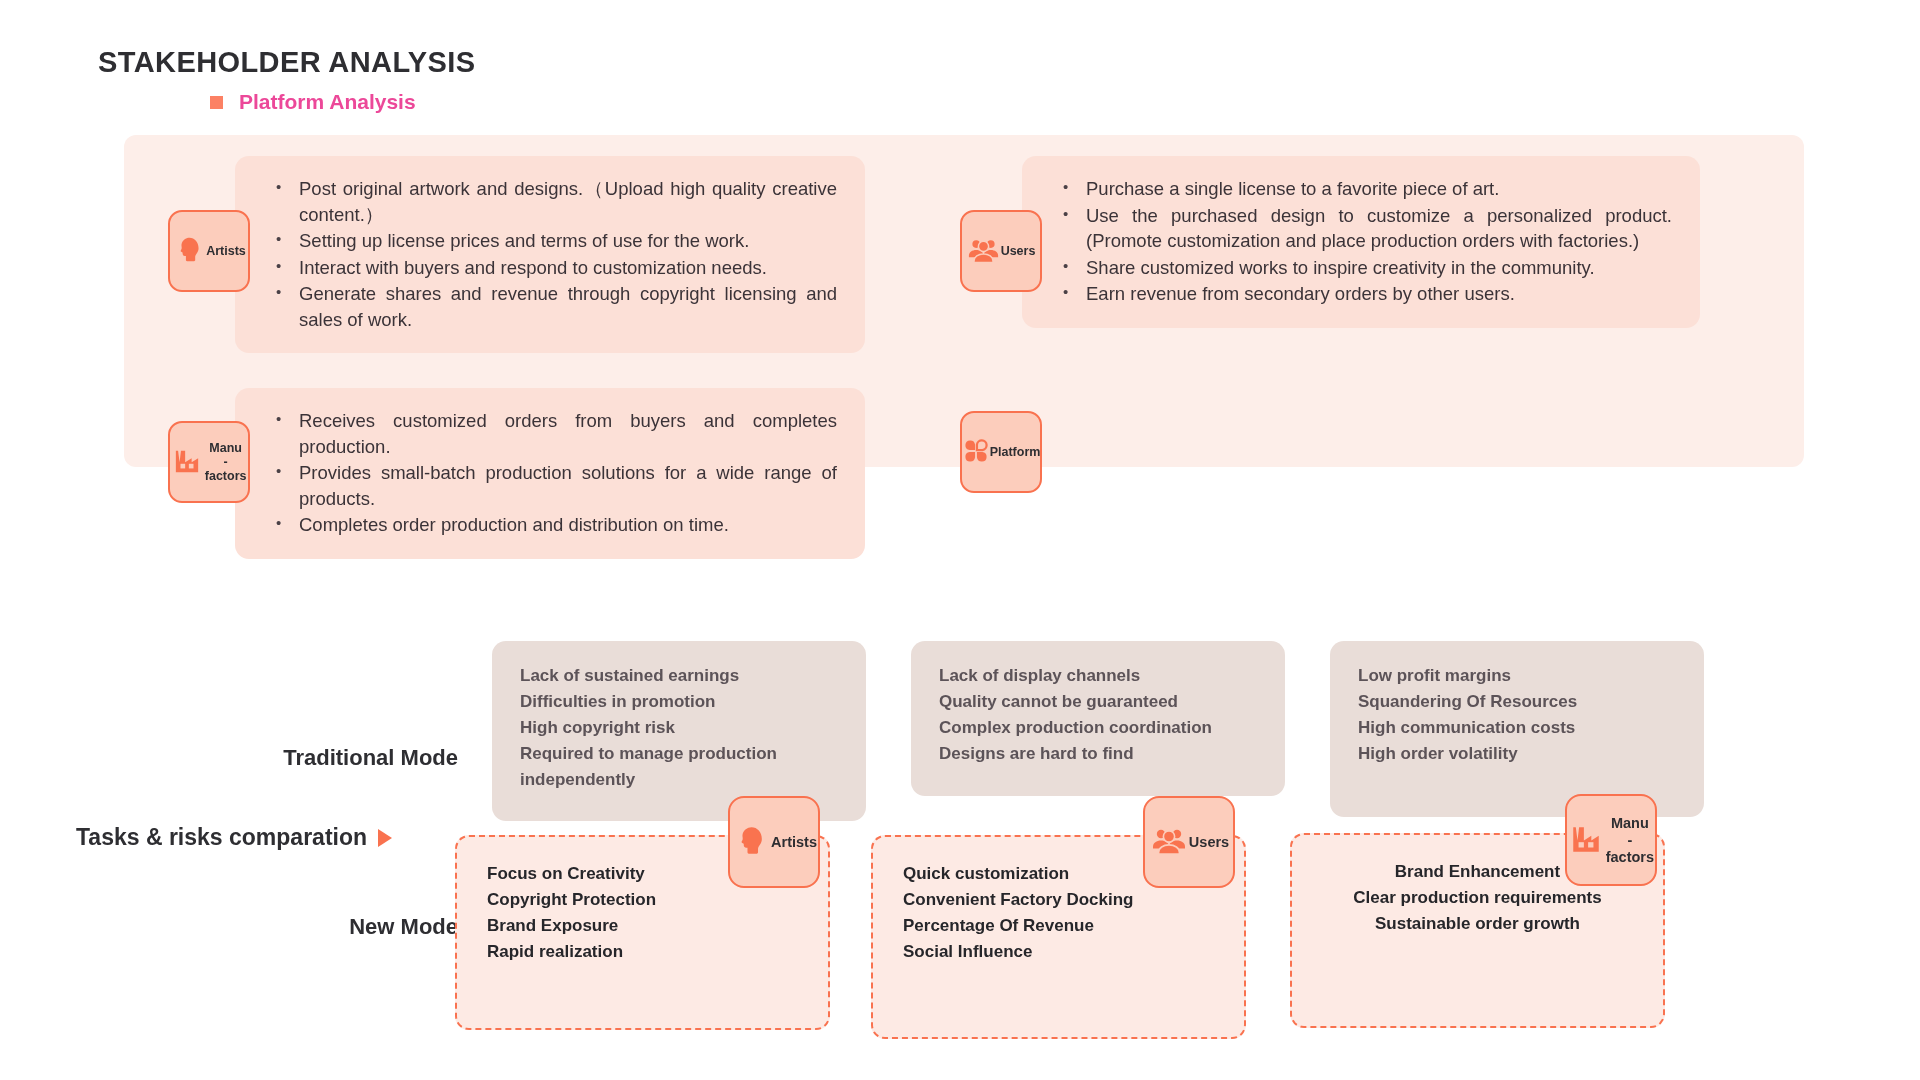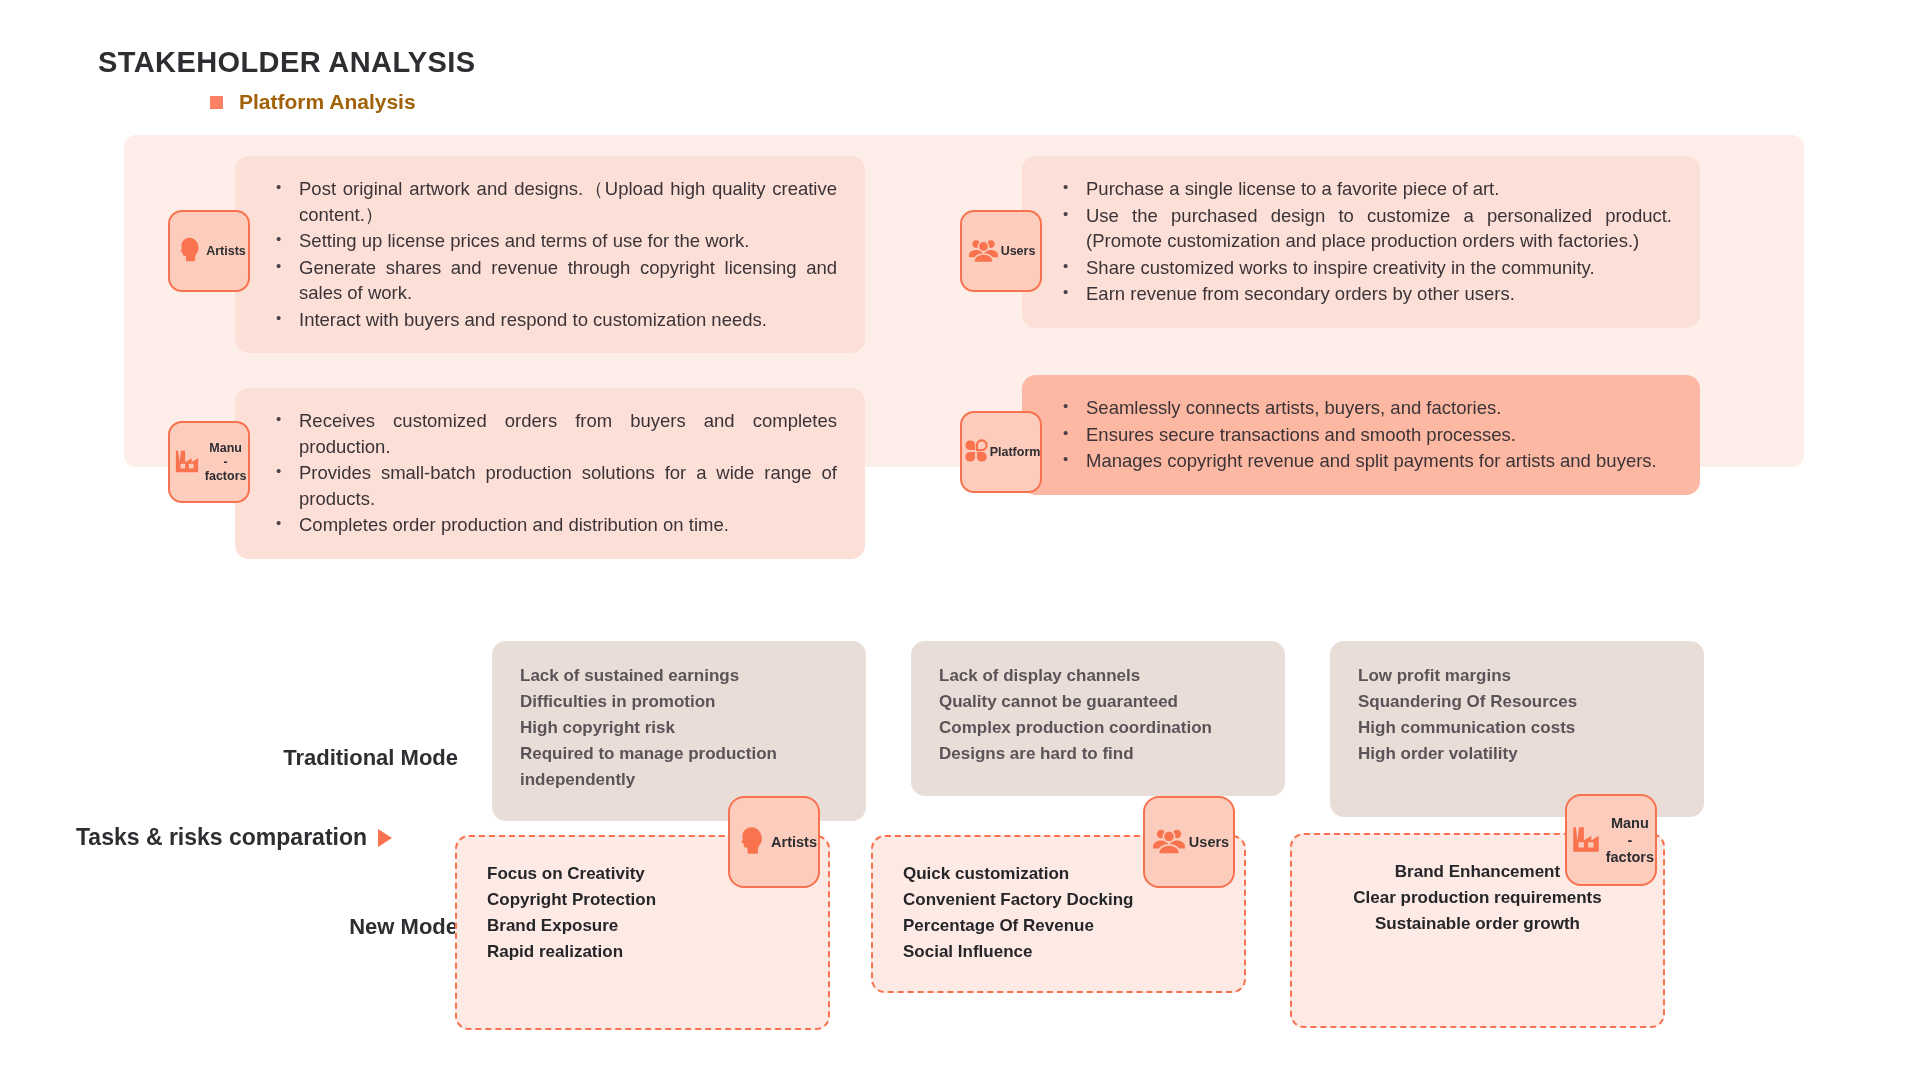--- a/index.html
+++ b/index.html
@@ -33,21 +33,21 @@
   }
   #subtitle-bullet {
     width: 13px;
     height: 13px;
     background: #fc8164;
     display: block;
   }
   #subtitle-text {
     font-size: 21px;
     font-weight: bold;
-    color: #a16207;
+    color: #ec4899;
   }
 
   
   #top-panel {
     position: absolute;
     left: 124px;
     top: 135px;
     width: 1680px;
     height: 332px;
     background: #fdeee9;
@@ -184,22 +184,22 @@
   <span id="subtitle-bullet"></span>
   <span id="subtitle-text">Platform Analysis</span>
 </div>
 
 <div id="top-panel">
 
   <div class="role-text-card" style="left:111px; top:21px; width:630px;">
     <ul>
       <li>Post original artwork and designs.（Upload high quality creative content.）</li>
       <li>Setting up license prices and terms of use for the work.</li>
+      <li>Interact with buyers and respond to customization needs.</li>
       <li>Generate shares and revenue through copyright licensing and sales of work.</li>
-      <li>Interact with buyers and respond to customization needs.</li>
     </ul>
   </div>
   <div class="icon-badge" style="left:44px; top:75px;">
     <span class="glyph">
       <svg viewBox="0 0 32 32" width="30" height="30">
         <path d="M16.5 3c-4 0-7.6 2.8-8.4 6.6-.4 1.9.2 3 .1 4.4-.1 1.2-1.1 2-1.1 3 0 .9 1.1 1.1 1.7 1.4.5.3.4 1 .4 1.7 0 1.3 1 2.3 2.3 2.3h1.2v4.3c0 .7.5 1.3 1.2 1.3h7.5c.7 0 1.2-.6 1.2-1.3v-3.1c0-1.6.7-2.6 1.6-3.9 1.2-1.7 2-3.6 2-5.7C26.2 7.6 21.9 3 16.5 3z" fill="#f9734f"></path>
       </svg>
     </span>
     <span class="badge-label">Artists</span>
   </div>
@@ -238,27 +238,20 @@
         <circle cx="25" cy="7.5" r="4.2" fill="#f9734f"></circle>
         <path d="M1 20c0-3.6 3.6-6 8-6s8 2.4 8 6v2H1z" fill="#f9734f"></path>
         <path d="M17 20c0-3.6 3.6-6 8-6s8 2.4 8 6v2H17z" fill="#f9734f"></path>
         <circle cx="17" cy="10" r="5.6" fill="#f9734f" stroke="#fccdbc" stroke-width="1.6"></circle>
         <path d="M6.6 26c0-4.6 4.6-7.6 10.4-7.6S27.4 21.4 27.4 26v1.6H6.6z" fill="#f9734f" stroke="#fccdbc" stroke-width="1.6"></path>
       </svg>
     </span>
     <span class="badge-label">Users</span>
   </div>
 
-  <div class="role-text-card accent" style="left:898px; top:240px; width:678px;">
-    <ul>
-      <li>Seamlessly connects artists, buyers, and factories.</li>
-      <li>Ensures secure transactions and smooth processes.</li>
-      <li>Manages copyright revenue and split payments for artists and buyers.</li>
-    </ul>
-  </div>
   <div class="icon-badge" style="left:836px; top:276px;">
     <span class="glyph">
       <svg viewBox="0 0 30 30" width="28" height="28">
         <path d="M14 14H8.2A5.2 5.2 0 1 1 14 8.2z" fill="#f9734f"></path>
         <path d="M16 14V8.2A5.2 5.2 0 1 1 21.8 14z" fill="none" stroke="#f9734f" stroke-width="2.4"></path>
         <path d="M14 16v5.8A5.2 5.2 0 1 1 8.2 16z" fill="#f9734f"></path>
         <path d="M16 16h5.8A5.2 5.2 0 1 1 16 21.8z" fill="#f9734f"></path>
       </svg>
     </span>
     <span class="badge-label">Platform</span>
@@ -293,21 +286,21 @@
 High communication costs
 High order volatility</p>
 </div>
 
 <div class="new-card" style="left:455px; top:835px; width:375px; height:195px;">
   <p style="white-space: pre-line;">Focus on Creativity
 Copyright Protection
 Brand Exposure
 Rapid realization</p>
 </div>
-<div class="new-card" style="left:871px; top:835px; width:375px; height:158px;">
+<div class="new-card" style="left:871px; top:835px; width:375px; height:204px;">
   <p style="white-space: pre-line;">Quick customization
 Convenient Factory Docking
 Percentage Of Revenue
 Social Influence</p>
 </div>
 <div class="new-card" style="left:1290px; top:833px; width:375px; height:195px;text-align:center;">
   <p style="white-space: pre-line;">Brand Enhancement
 Clear production requirements
 Sustainable order growth</p>
 </div>

